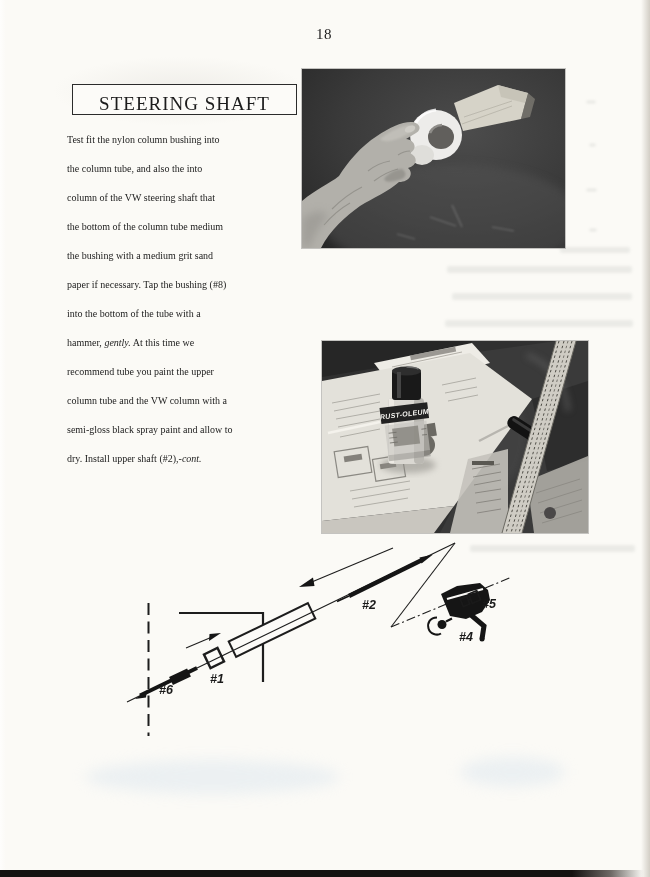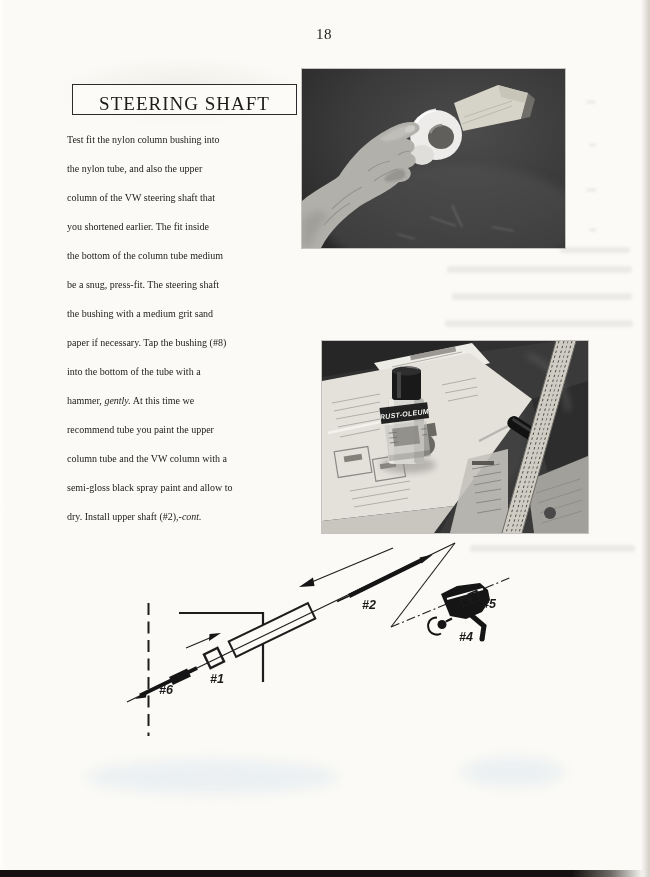--- a/index.html
+++ b/index.html
@@ -78,25 +78,23 @@
 
   <div class="abs page-number">18</div>
 
   <div class="abs title-tint"></div>
   <div class="abs title-box">
     <span>STEERING SHAFT</span>
   </div>
 
   <div class="abs body-text" id="body-text">
       <div class="line"><span>Test fit the nylon column bushing into</span></div>
-      <div class="line"><span>the nylon tube, and also the upper</span></div>
+      <div class="line"><span>the column tube, and also the into</span></div>
       <div class="line"><span>column of the VW steering shaft that</span></div>
-      <div class="line"><span>you shortened earlier. The fit inside</span></div>
       <div class="line"><span>the bottom of the column tube medium</span></div>
-      <div class="line"><span>be a snug, press-fit. The steering shaft</span></div>
       <div class="line"><span>the bushing with a medium grit sand</span></div>
       <div class="line"><span>paper if necessary. Tap the bushing (#8)</span></div>
       <div class="line"><span>into the bottom of the tube with a</span></div>
       <div class="line"><span>hammer, </span><em>gently.</em><span> At this time we</span></div>
       <div class="line"><span>recommend tube you paint the upper</span></div>
       <div class="line"><span>column tube and the VW column with a</span></div>
       <div class="line"><span>semi-gloss black spray paint and allow to</span></div>
       <div class="line"><span>dry. Install upper shaft (#2),-</span><em>cont.</em></div>
     </div>
 

